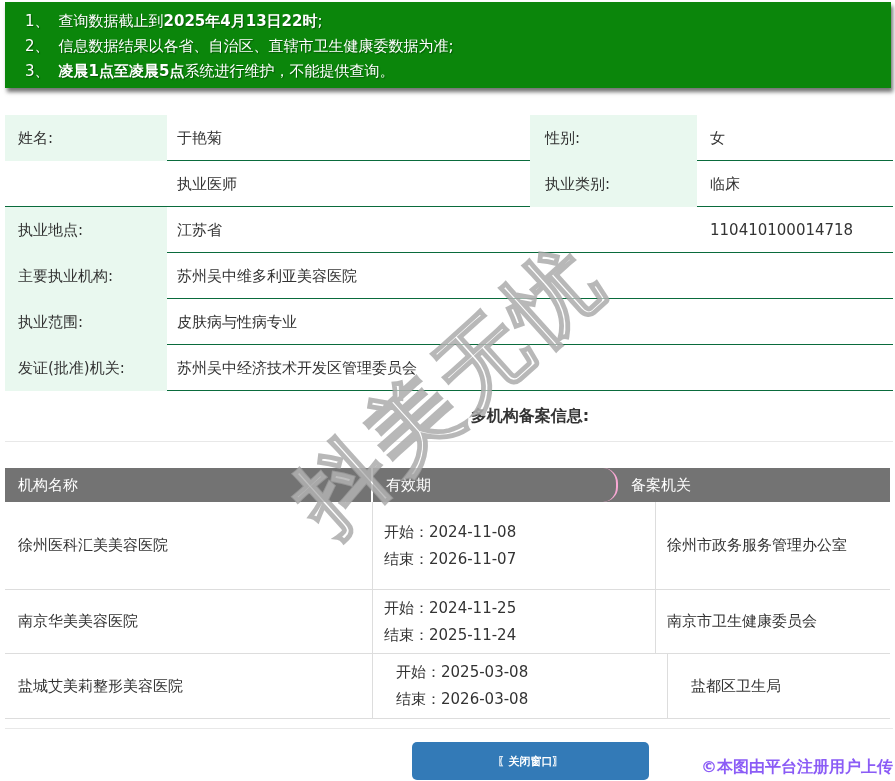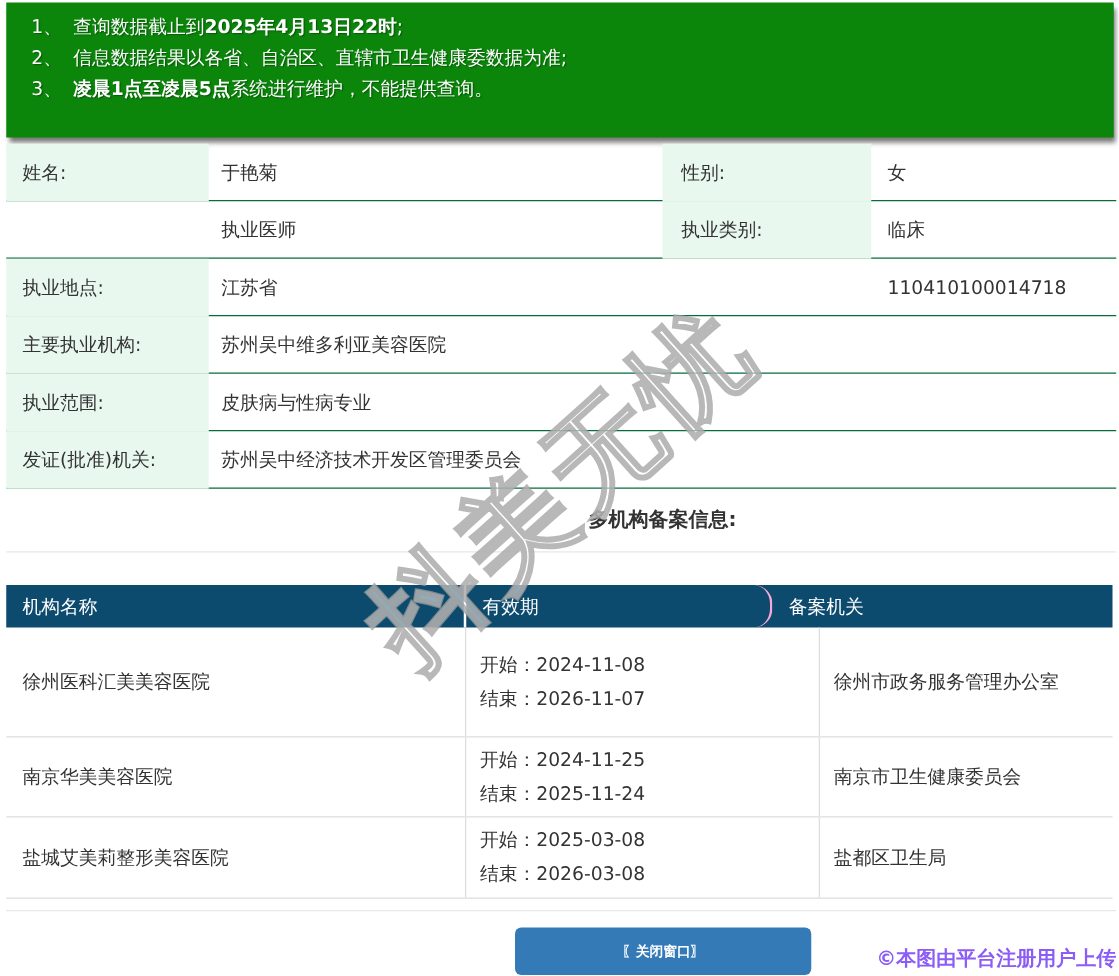--- a/index.html
+++ b/index.html
@@ -5,21 +5,21 @@
   * { margin:0; padding:0; box-sizing:border-box; }
   html,body { background:#fff; }
   .page {
     position:relative; width:895px; height:781px; overflow:hidden;
     background:#fff; font-family:"DejaVu Sans","Liberation Sans",sans-serif;
     color:#333;
   }
 
   
   .banner {
-    position:absolute; left:5px; top:2px; width:886px; height:108px;
+    position:absolute; left:5px; top:2px; width:886px; height:86px;
     background:#0b860b; color:#fff; padding:7px 10px 5px 20px;
     box-shadow:2px 4px 4px rgba(0,0,0,.55);
   }
   .banner .line { line-height:25px; font-size:15px; text-shadow:1px 1px 1px rgba(0,0,0,.35); white-space:nowrap; }
   .banner .num { margin-right:9px; }
   .banner b { font-weight:bold; }
 
   
   .info-table { position:absolute; left:5px; top:115px; width:888px; }
   .irow { position:relative; height:46px; border-bottom:1px solid #0a6b3c; font-size:15px; }
@@ -30,32 +30,32 @@
 
   .section-title {
     position:absolute; top:406px; left:165px; width:730px; text-align:center;
     font-size:16px; font-weight:bold; color:#333;
   }
   .hr1 { position:absolute; top:441px; left:5px; width:888px; border-top:1px solid #e8e8e8; }
   .hr2 { position:absolute; top:728px; left:5px; width:888px; border-top:1px solid #e8e8e8; }
 
   
   .org-table { position:absolute; top:468px; left:5px; width:885px; font-size:15px; }
-  .org-head { display:flex; height:34px; background:#0c4a6e; color:#fff; }
+  .org-head { display:flex; height:34px; background:#737373; color:#fff; }
   .org-head .hc { line-height:34px; padding-left:13px; }
   .org-head .hc1 { width:368px; border-right:2px solid #fff; }
   .org-head .hc2 { width:245px; border-right:2px solid #f9a8d4;border-radius:15px; }
   .org-head .hc3 { flex:1; }
   .org-row { display:flex; border-bottom:1px solid #ddd; color:#333; }
   .org-row .bc1 { width:368px; border-right:1px solid #ddd; display:flex; align-items:center; padding-left:13px; }
   .org-row .bc2 { width:283px; border-right:1px solid #ddd; display:flex; flex-direction:column; justify-content:center; padding-left:11px; line-height:27px; }
   .org-row .bc3 { flex:1; display:flex; align-items:center; padding-left:11px; }
   .org-row.r1 { height:88px; }
   .org-row.r2 { height:64px; }
-  .org-row.r3 { height:65px; }
+  .org-row.r3 { height:65px;gap:12px; }
 
   
   .close-btn {
     position:absolute; top:742px; left:412px; width:237px; height:38px;
     background:#337ab7; color:#ffffff; border:none; border-radius:5px;
     font-size:11px; font-family:inherit; cursor:pointer; text-align:center;font-weight:bold;
   }
 
   
   .watermark {

